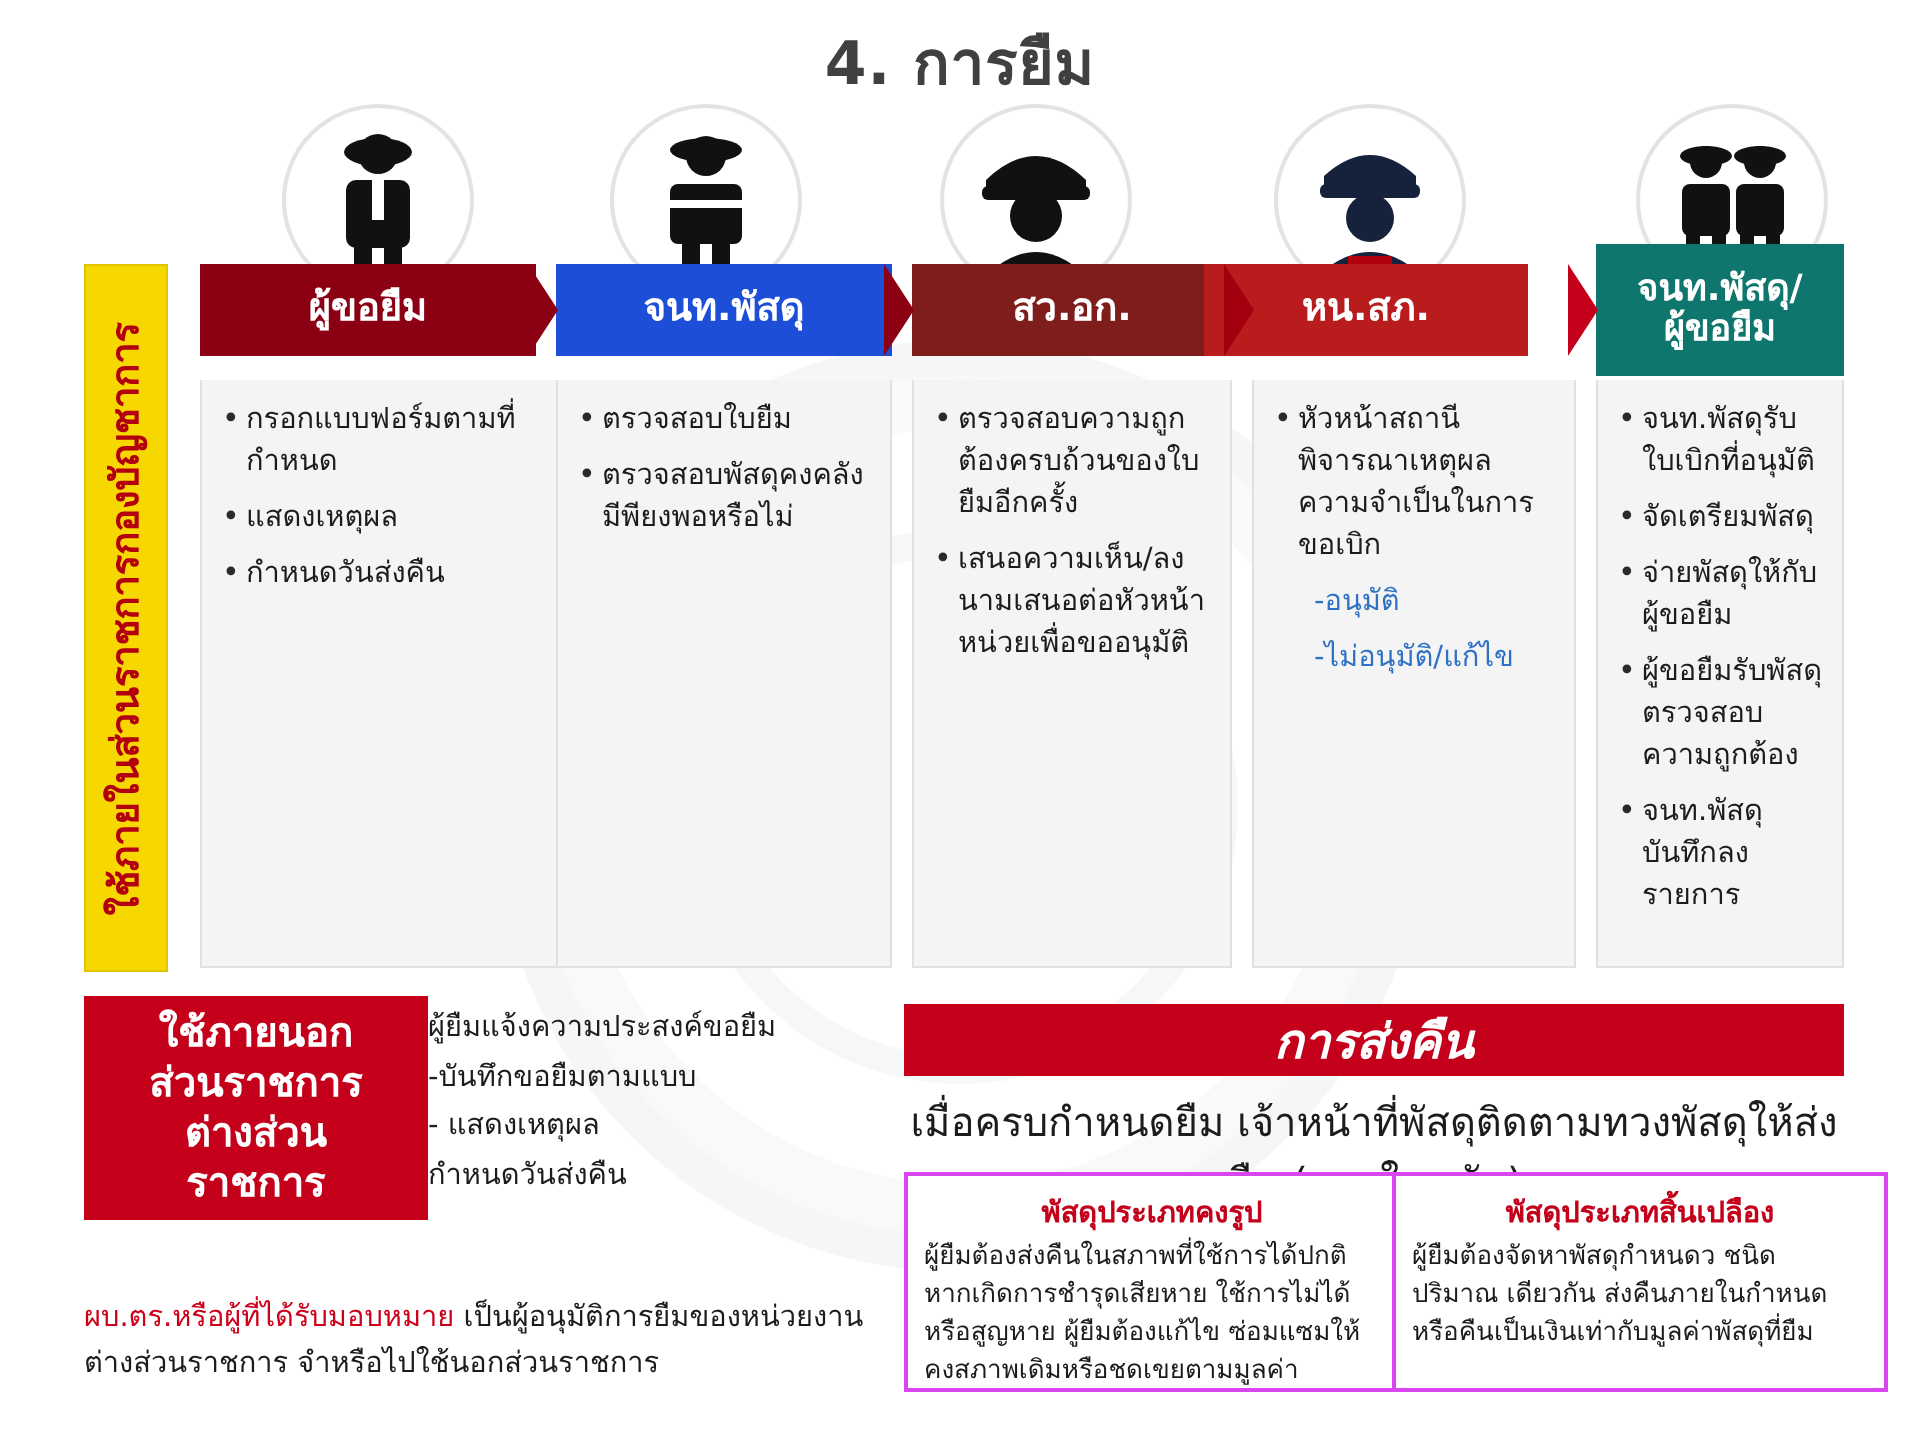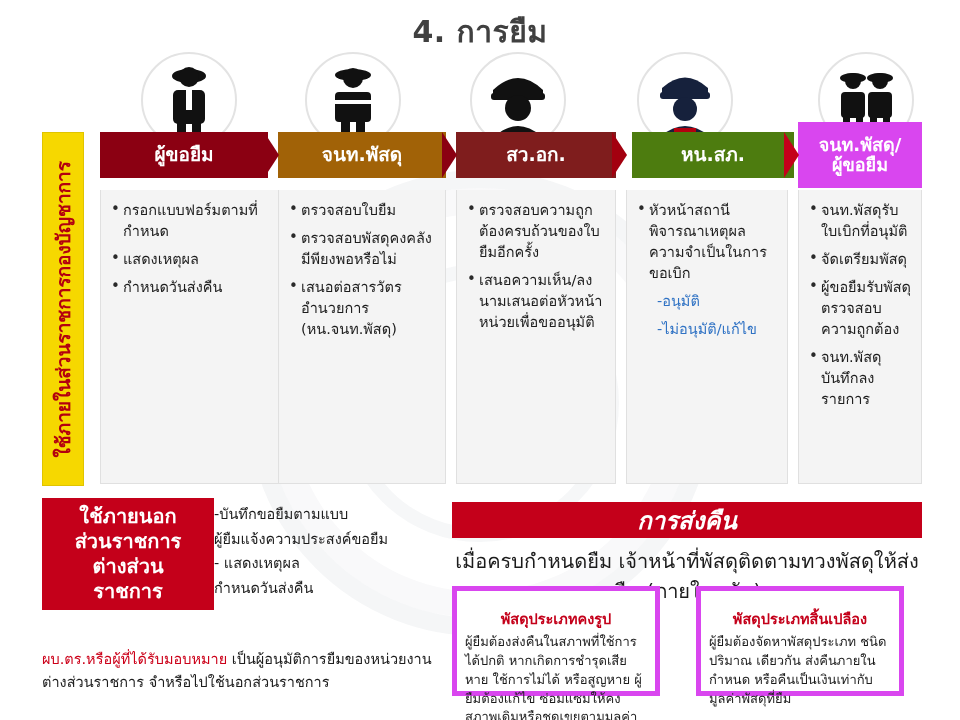--- a/index.html
+++ b/index.html
@@ -95,22 +95,22 @@
   .ret-hdr{
     position:absolute;left:452px;top:502px;width:470px;height:36px;background:#c4001a;
     color:#fff;display:flex;align-items:center;justify-content:center;
     font-size:24px;font-weight:bold;font-style:italic;
   }
   .ret-line{
     position:absolute;left:452px;top:546px;width:470px;text-align:center;
     font-size:20px;color:#1c1c1c;line-height:1.5;
   }
   .ret-card{
-    position:absolute;top:586px;width:208px;height:110px;background:#fff;
-    border:5px solid #d946ef;box-sizing:border-box;padding:16px 8px;
+    position:absolute;top:586px;width:248px;height:110px;background:#fff;
+    border:2px solid #d946ef;box-sizing:border-box;padding:6px 8px;
   }
   .ret-card .ct{
     text-align:center;color:#c4001a;font-weight:bold;font-size:14.5px;margin-bottom:3px;
   }
   .ret-card .cb{font-size:13px;line-height:1.45;color:#1c1c1c;}
   #ret-card-1{left:452px;}
   #ret-card-2{left:696px;}
 </style>
 </head>
 <body>
@@ -175,45 +175,44 @@
     </div>
   </div>
 
   <div class="vlabel">
     <span>ใช้ภายในส่วนราชการกองบัญชาการ</span>
   </div>
 
   <div class="hdr" id="hdr-0" style="left:100px;top:132px;width:168px;background:#8b0012;">ผู้ขอยืม</div>
   <div class="arrow" style="left:264px;top:132px;"></div>
 
-  <div class="hdr" id="hdr-1" style="left:278px;top:132px;width:168px;background:#a16207;">จนท.พัสดุ</div>
+  <div class="hdr" id="hdr-1" style="left:278px;top:132px;width:168px;background:#1d4ed8;">จนท.พัสดุ</div>
   <div class="arrow" style="left:442px;top:132px;"></div>
 
   <div class="hdr" id="hdr-2" style="left:456px;top:132px;width:160px;background:#7f1d1d;">สว.อก.</div>
   <div class="arrow" style="left:612px;top:132px;border-left-color:#a3000f;"></div>
 
-  <div class="hdr" id="hdr-3" style="left:632px;top:132px;width:162px;background:#4d7c0f;text-align:right;">หน.สภ.</div>
+  <div class="hdr" id="hdr-3" style="left:602px;top:132px;width:162px;background:#b91c1c;text-align:right;">หน.สภ.</div>
   <div class="arrow" style="left:784px;top:132px;border-left-color:#c4001a;"></div>
 
-  <div class="hdr two" id="hdr-4" style="left:798px;top:122px;width:124px;height:66px;background:#d946ef;white-space:pre-line;">จนท.พัสดุ/
+  <div class="hdr two" id="hdr-4" style="left:798px;top:122px;width:124px;height:66px;background:#0f766e;white-space:pre-line;">จนท.พัสดุ/
 ผู้ขอยืม</div>
 
   <div class="col" style="left:100px;top:190px;width:196px;height:294px;">
     <ul>
       <li>กรอกแบบฟอร์มตามที่กำหนด</li>
       <li>แสดงเหตุผล</li>
       <li>กำหนดวันส่งคืน</li>
     </ul>
   </div>
 
   <div class="col" style="left:278px;top:190px;width:168px;height:294px;">
     <ul>
       <li>ตรวจสอบใบยืม</li>
       <li>ตรวจสอบพัสดุคงคลังมีพียงพอหรือไม่</li>
-      <li>เสนอต่อสารวัตรอำนวยการ (หน.จนท.พัสดุ)</li>
     </ul>
   </div>
 
   <div class="col" style="left:456px;top:190px;width:160px;height:294px;">
     <ul>
       <li>ตรวจสอบความถูกต้องครบถ้วนของใบยืมอีกครั้ง</li>
       <li>เสนอความเห็น/ลงนามเสนอต่อหัวหน้าหน่วยเพื่อขออนุมัติ</li>
     </ul>
   </div>
 
@@ -222,47 +221,48 @@
       <li>หัวหน้าสถานีพิจารณาเหตุผลความจำเป็นในการขอเบิก</li>
       <li class="sub">-อนุมัติ</li>
       <li class="sub">-ไม่อนุมัติ/แก้ไข</li>
     </ul>
   </div>
 
   <div class="col" style="left:798px;top:190px;width:124px;height:294px;">
     <ul>
       <li>จนท.พัสดุรับใบเบิกที่อนุมัติ</li>
       <li>จัดเตรียมพัสดุ</li>
+      <li>จ่ายพัสดุให้กับผู้ขอยืม</li>
       <li>ผู้ขอยืมรับพัสดุตรวจสอบความถูกต้อง</li>
       <li>จนท.พัสดุบันทึกลงรายการ</li>
     </ul>
   </div>
 
   <div class="outbox" style="white-space:pre-line;">ใช้ภายนอก
 ส่วนราชการ
 ต่างส่วน
 ราชการ</div>
 
   <div class="outtext">
+    <div>ผู้ยืมแจ้งความประสงค์ขอยืม</div>
     <div>-บันทึกขอยืมตามแบบ</div>
-    <div>ผู้ยืมแจ้งความประสงค์ขอยืม</div>
     <div>- แสดงเหตุผล</div>
     <div>กำหนดวันส่งคืน</div>
   </div>
 
   <div class="footnote">
     <span class="red">ผบ.ตร.หรือผู้ที่ได้รับมอบหมาย</span><span> เป็นผู้อนุมัติการยืมของหน่วยงานต่างส่วนราชการ จำหรือไปใช้นอกส่วนราชการ</span>
   </div>
 
   <div class="ret-hdr">การส่งคืน</div>
   <div class="ret-line">เมื่อครบกำหนดยืม   เจ้าหน้าที่พัสดุติดตามทวงพัสดุให้ส่งคืน  (ภายใน๗วัน)</div>
 
   <div class="ret-card" id="ret-card-1">
     <div class="ct">พัสดุประเภทคงรูป</div>
     <div class="cb">ผู้ยืมต้องส่งคืนในสภาพที่ใช้การได้ปกติ หากเกิดการชำรุดเสียหาย ใช้การไม่ได้ หรือสูญหาย ผู้ยืมต้องแก้ไข ซ่อมแซมให้คงสภาพเดิมหรือชดเขยตามมูลค่า</div>
   </div>
 
   <div class="ret-card" id="ret-card-2">
     <div class="ct">พัสดุประเภทสิ้นเปลือง</div>
-    <div class="cb">ผู้ยืมต้องจัดหาพัสดุประเภท ชนิด ปริมาณ เดียวกัน ส่งคืนภายในกำหนด หรือคืนเป็นเงินเท่ากับมูลค่าพัสดุที่ยืม</div>
+    <div class="cb">ผู้ยืมต้องจัดหาพัสดุกำหนดว ชนิด ปริมาณ เดียวกัน ส่งคืนภายในกำหนด หรือคืนเป็นเงินเท่ากับมูลค่าพัสดุที่ยืม</div>
   </div>
 
 </div>
 
 </body></html>

